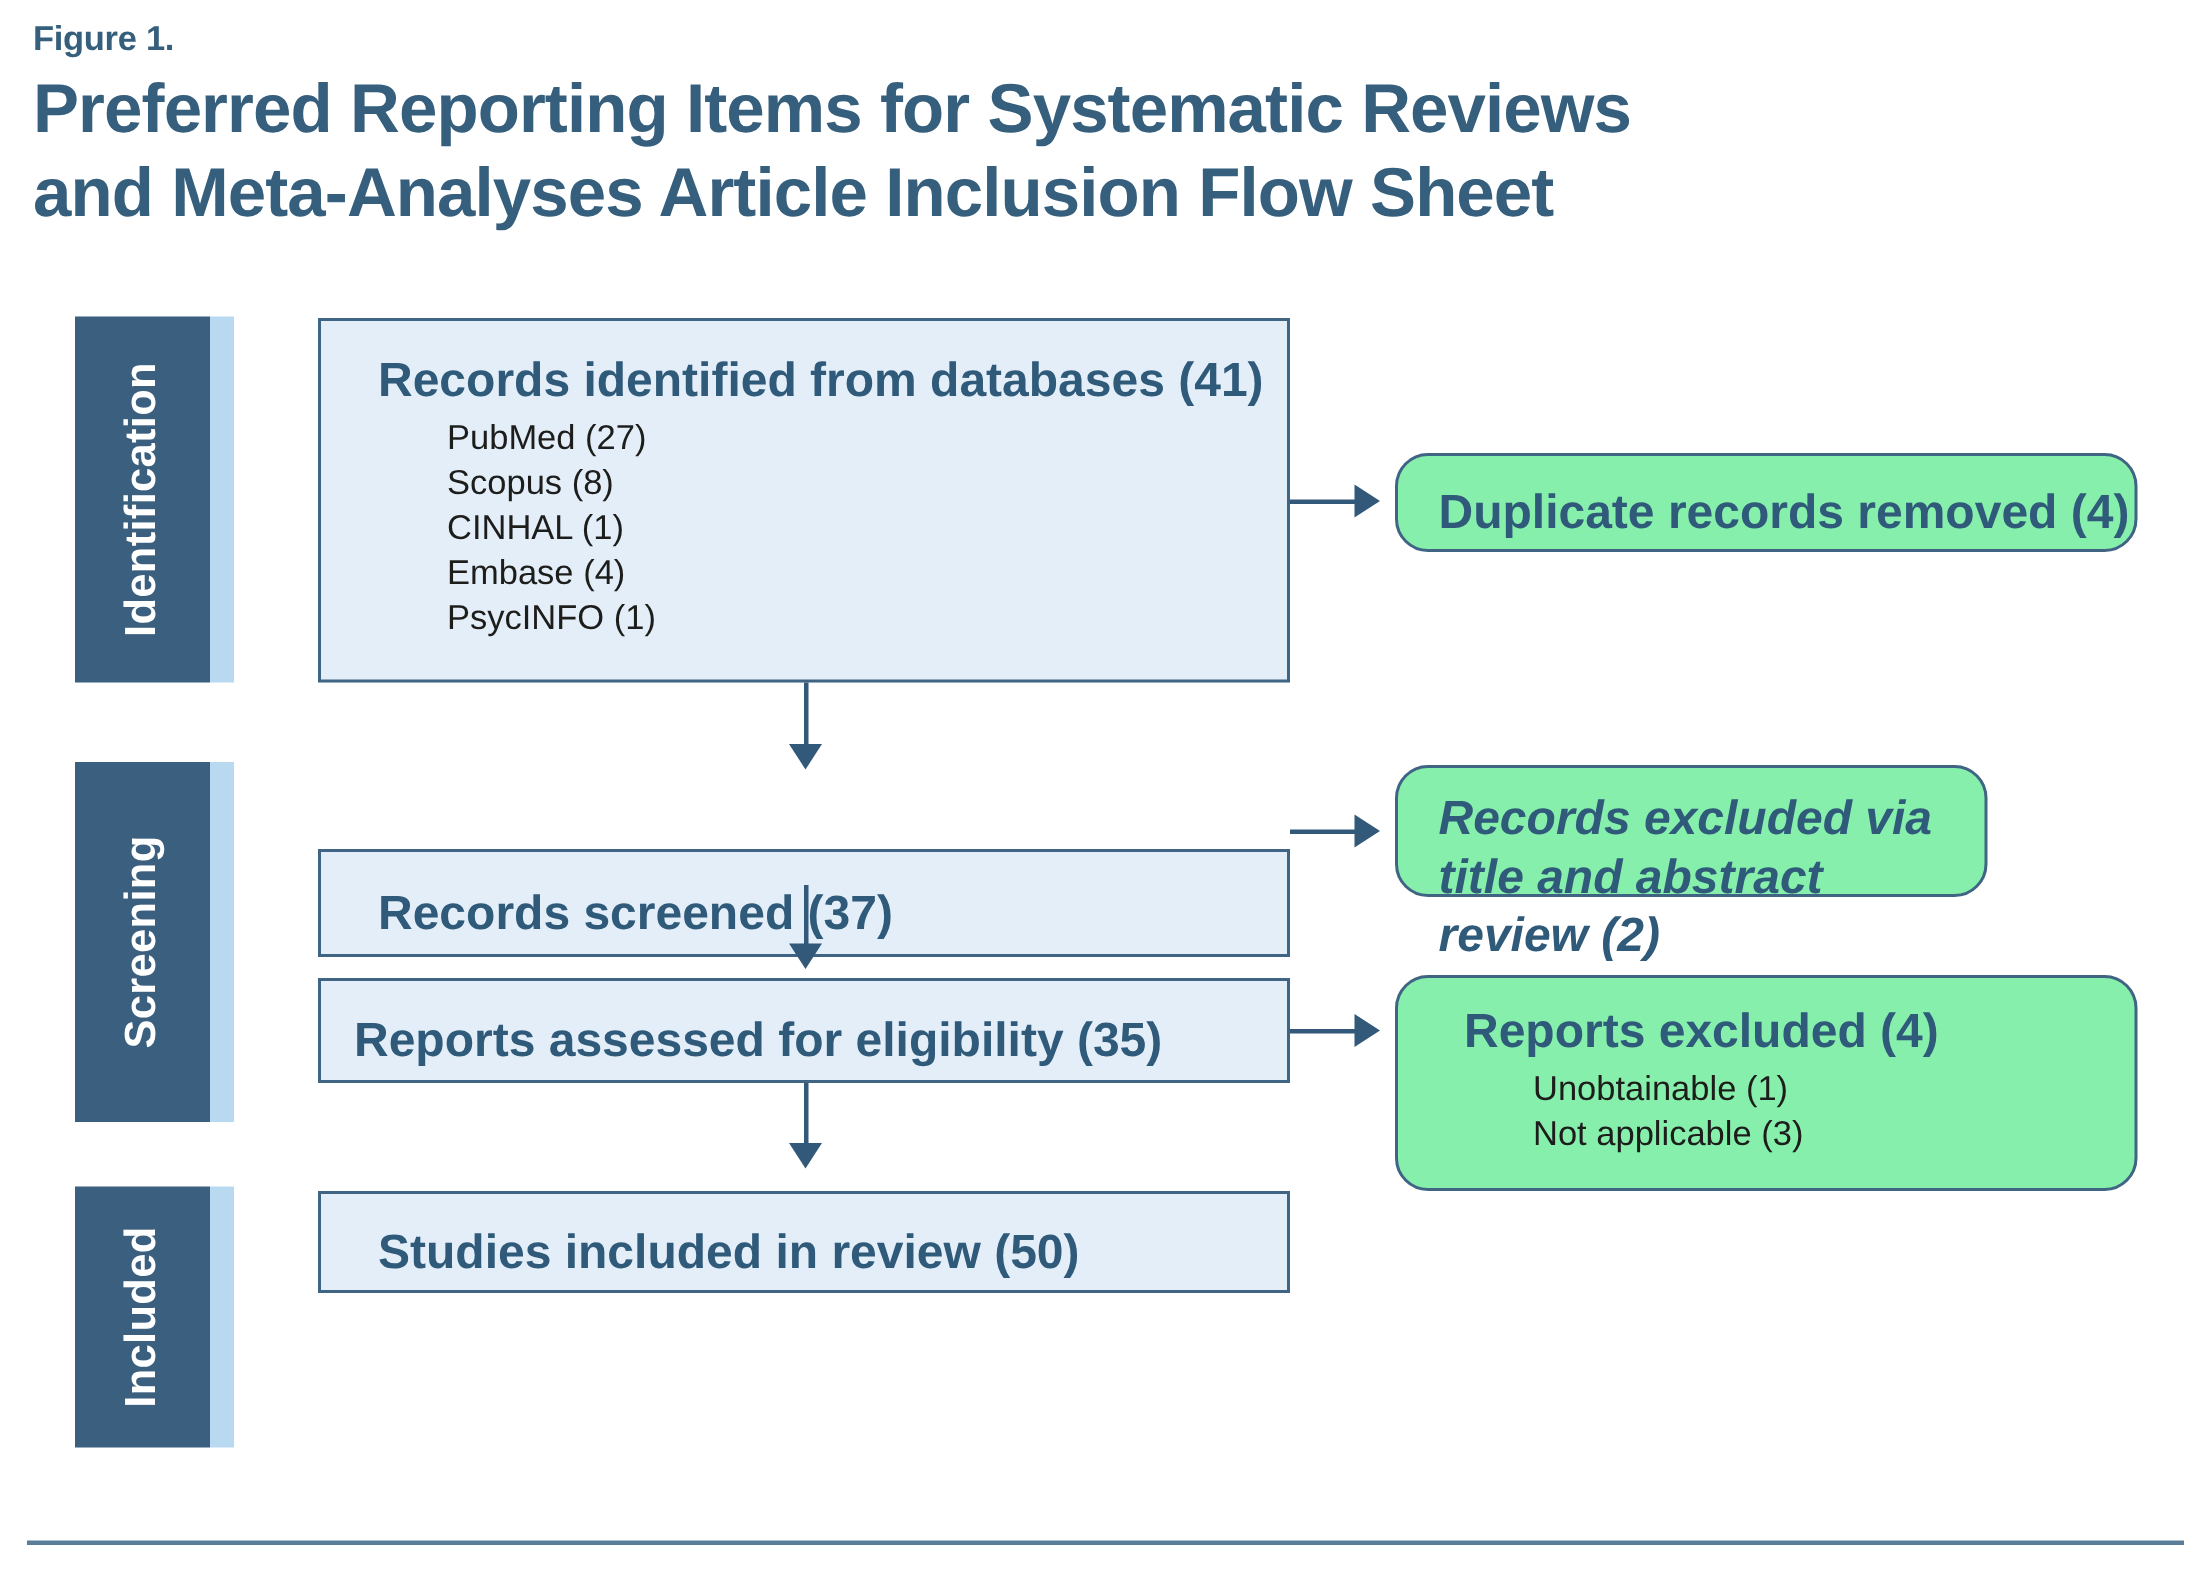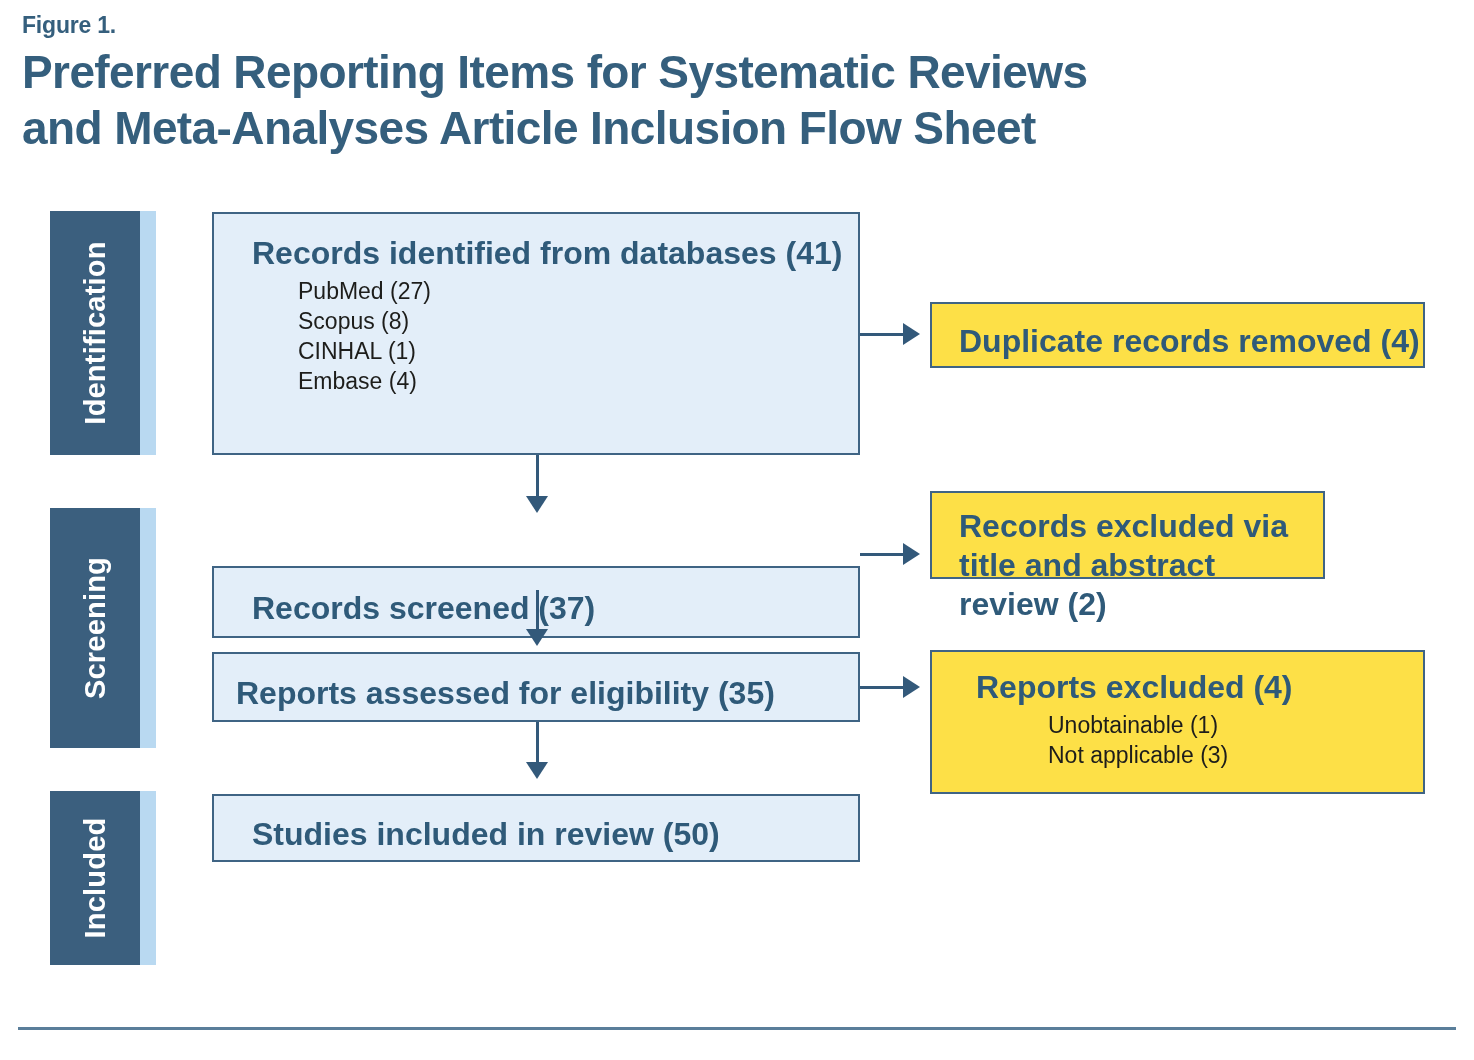--- a/index.html
+++ b/index.html
@@ -73,21 +73,21 @@
   #stage-included-strp       { left: 140px; top: 791px; width: 16px;  height: 174px; }
 
   
   .flow-box {
     position: absolute;
     box-sizing: border-box;
     border: 2px solid #3f6484;
     padding: 0;
   }
   .flow-box.primary { background: #e3eef9; }
-  .flow-box.side    { background: #fde047; }
+  .flow-box.side    { background: #86efac; border-radius: 22px; }
 
   .box-heading {
     color: #2f5a79;
     font-size: 32px;
     font-weight: 700;
     line-height: 1.22;
     white-space: pre-line;
     margin: 0;
   }
   .box-sublist {
@@ -118,27 +118,27 @@
 
   
   #box-included { left: 212px; top: 794px; width: 648px; height: 68px; }
   #box-included .box-heading { padding: 19px 0 0 38px; }
 
   
   #box-duplicates { left: 930px; top: 302px; width: 495px; height: 66px; }
   #box-duplicates .box-heading { padding: 18px 0 0 27px; }
 
   
-  #box-excluded-records { left: 930px; top: 491px; width: 395px; height: 88px; }
+  #box-excluded-records { left: 930px; top: 510px; width: 395px; height: 88px; font-style: italic; }
   #box-excluded-records .box-heading { padding: 14px 0 0 27px; }
 
   
   #box-excluded-reports { left: 930px; top: 650px; width: 495px; height: 144px; }
   #box-excluded-reports .box-heading { padding: 16px 0 0 44px; }
-  #box-excluded-reports .box-sublist { padding-left: 116px; margin-top: 4px; }
+  #box-excluded-reports .box-sublist { padding-left: 90px; margin-top: 4px; }
   .conn-line-v { position: absolute; width: 3px; background: #33597a; }
   .conn-line-h { position: absolute; height: 3px; background: #33597a; }
   .arrow-down {
     position: absolute;
     width: 0; height: 0;
     border-left: 11px solid transparent;
     border-right: 11px solid transparent;
     border-top: 17px solid #33597a;
   }
   .arrow-right {
@@ -203,20 +203,21 @@
 </div>
 <div class="stage-stripe" id="stage-included-strp"></div>
 
 <div class="flow-box primary" id="box-identified">
   <div class="box-heading">Records identified from databases (41)</div>
   <ul class="box-sublist">
     <li>PubMed (27)</li>
     <li>Scopus (8)</li>
     <li>CINHAL (1)</li>
     <li>Embase (4)</li>
+    <li>PsycINFO (1)</li>
   </ul>
 </div>
 
 <div class="flow-box primary" id="box-screened">
   <div class="box-heading">Records screened (37)</div>
 </div>
 
 <div class="flow-box primary" id="box-assessed">
   <div class="box-heading">Reports assessed for eligibility (35)</div>
 </div>

